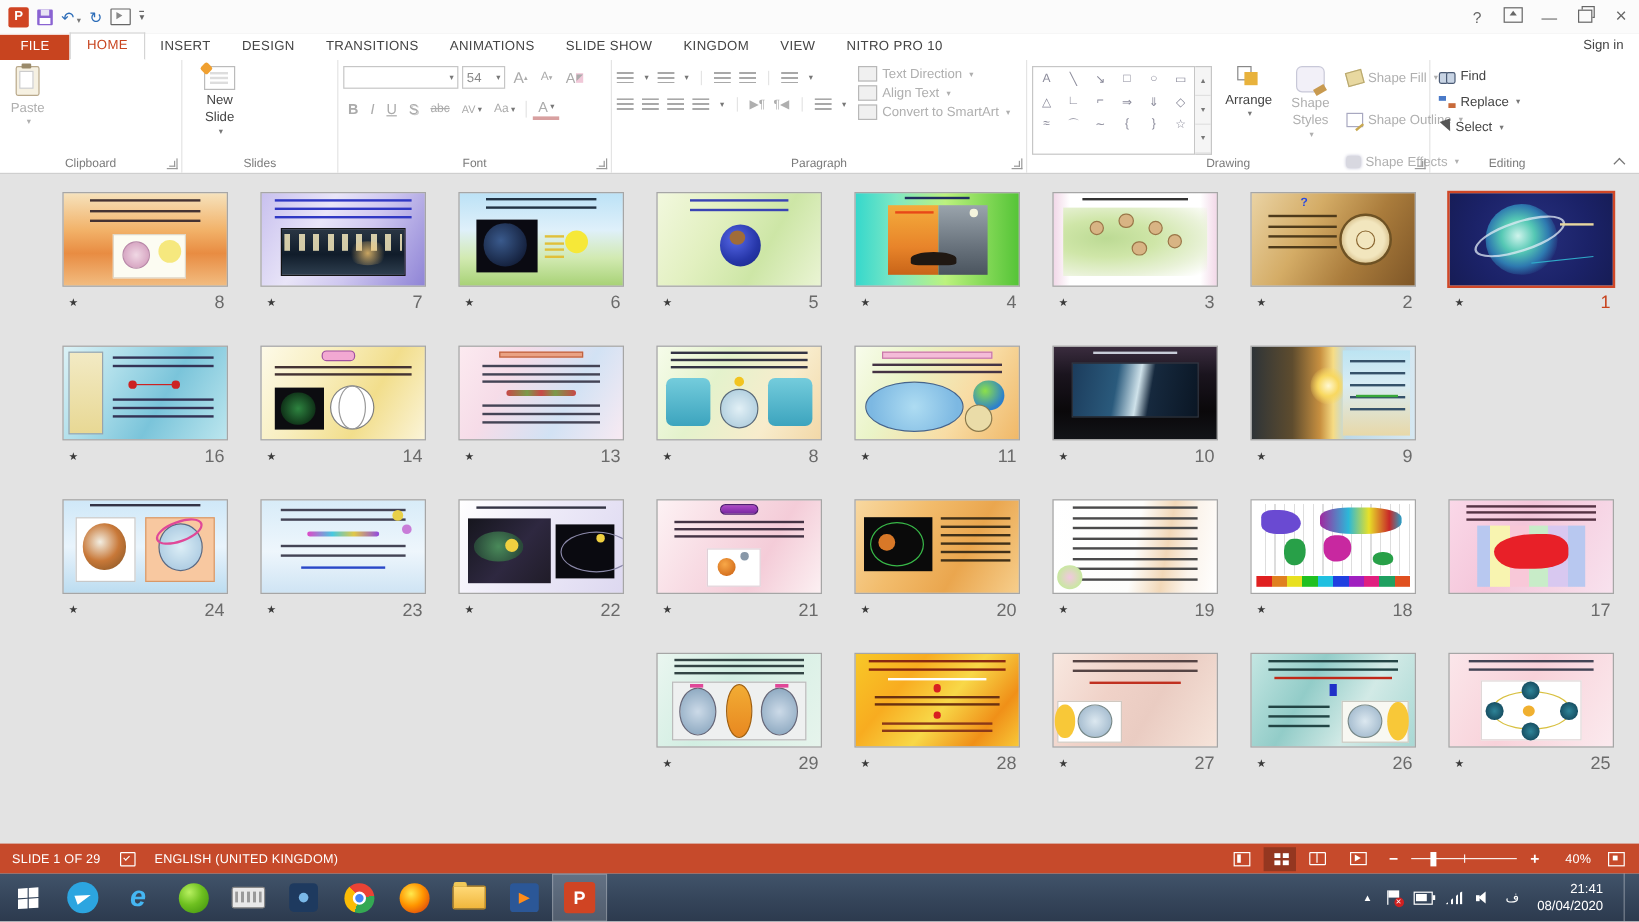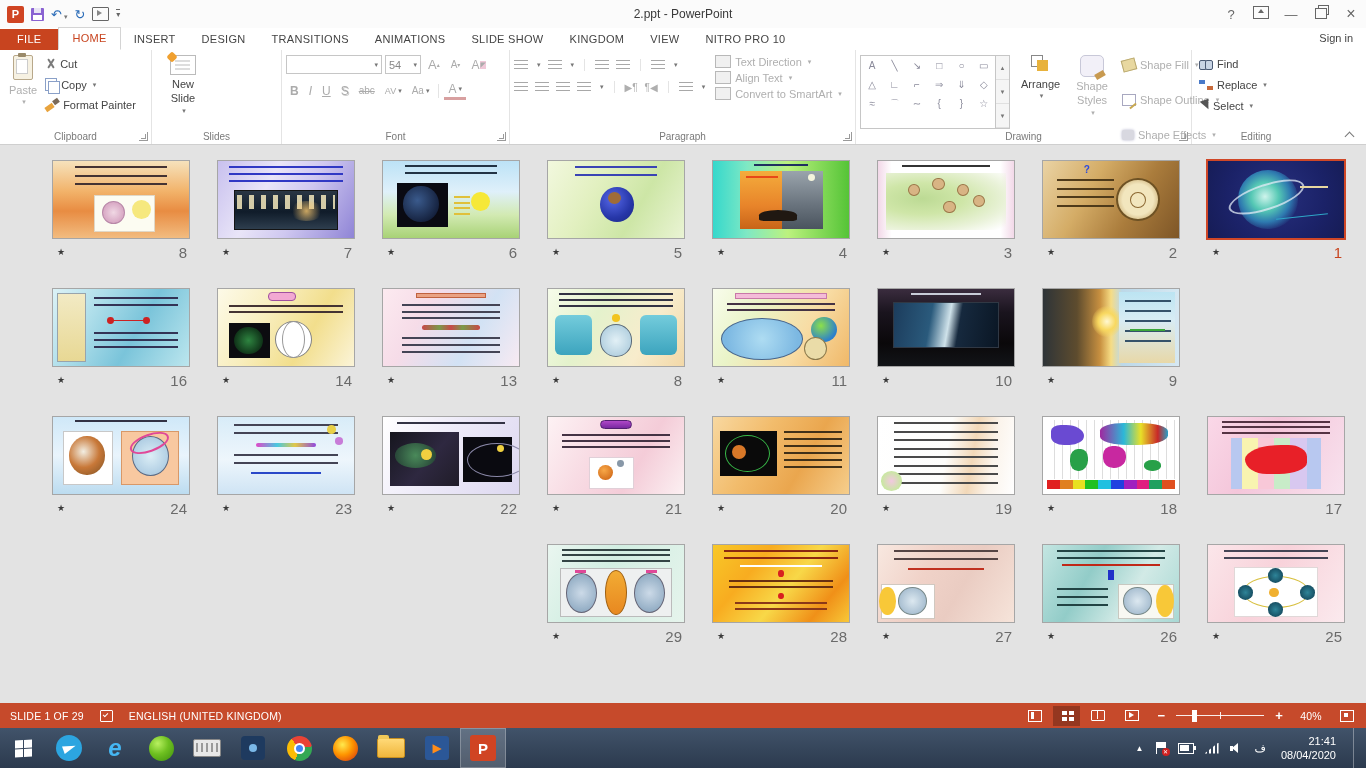--- a/index.html
+++ b/index.html
@@ -135,21 +135,21 @@
   .v-sorter{width:5px;height:4px;background:#fff;box-shadow:7px 0 0 #fff,0 6px 0 #fff,7px 6px 0 #fff;margin:0 4px 6px 0}
   .v-read{width:12px;height:9px;border:1px solid #fff;position:relative;border-radius:1px}
   .v-read::before{content:"";position:absolute;left:5px;top:0;width:1px;height:8px;background:#fff}
   .v-show{width:12px;height:9px;border:1px solid #fff;position:relative}
   .v-show::before{content:"";position:absolute;left:3px;top:1px;border-left:5px solid #fff;border-top:3px solid transparent;border-bottom:3px solid transparent}
   .zoom-minus,.zoom-plus{font-size:13px;padding:0 7px;font-weight:bold}
   .zoom-slider{width:88px;height:12px;position:relative;margin:0 2px}
   .zoom-slider .track{position:absolute;left:0;right:0;top:5px;height:1px;background:rgba(255,255,255,.9)}
   .zoom-slider .tick{position:absolute;left:50%;top:2px;width:1px;height:7px;background:rgba(255,255,255,.9)}
   .zoom-slider .thumbk{position:absolute;left:18%;top:0;width:5px;height:12px;background:#fff}
-  .zoom-pct{min-width:30px;text-align:center;margin:0 6px 0 4px}
+  .zoom-pct{min-width:30px;text-align:right;margin:0 6px 0 4px}
   .sb-fit{width:12px;height:10px;border:1px solid #fff;position:relative;margin:0 6px}
   .sb-fit::before{content:"";position:absolute;left:3px;top:2px;width:4px;height:4px;background:#fff}
 
   
   .taskbar{position:absolute;left:0;right:0;bottom:0;height:40px;
            background:linear-gradient(180deg,#41536A 0%,#35455A 55%,#2C3A4E 100%);display:flex;align-items:center}
   .tb-start{width:46px;height:40px;display:flex;align-items:center;justify-content:center}
   .winlogo{width:17px;height:17px;display:grid;grid-template-columns:8px 8px;grid-template-rows:8px 8px;gap:1px;transform:skewY(-4deg)}
   .winlogo span{background:#fff}
   .tb-apps{display:flex;height:40px}
@@ -194,21 +194,20 @@
 
 <div class="titlebar">
   <div class="qat">
     <span class="q-pp">P</span>
     <span class="q-save"></span>
     <span class="q-arrow">↶<span class="dd">▾</span></span>
     <span class="q-arrow">↻</span>
     <span class="q-show"></span>
     <span class="q-more">▾</span>
   </div>
-  <div class="win-title">2.ppt - PowerPoint</div>
   <div class="winctl">
     <span>?</span>
     <span><i class="wc-ribbon"></i></span>
     <span>—</span>
     <span><i class="wc-restore"></i></span>
     <span style="font-size:16px">×</span>
   </div>
 </div>
 
 <div class="tabrow">
@@ -226,35 +225,20 @@
 <div class="signin" style="position:absolute;top:32px;right:13px;z-index:3">Sign in</div>
 
 <div class="ribbon">
 
   <div class="rgroup" style="width:152px">
     <div class="g-body">
       <div class="big-btn disabled">
         <span class="icon-clipboard"></span>
         <span>Paste</span>
           <span class="dd">▾</span>
-      </div>
-      <div style="display:flex;flex-direction:column;gap:4px;padding-top:3px">
-        <div class="s-btn">
-            <span class="icon-cut"></span>
-            <span>Cut</span>
-          </div>
-        <div class="s-btn">
-            <span class="icon-copy"></span>
-            <span>Copy</span>
-            <span class="dd">▾</span>
-          </div>
-        <div class="s-btn">
-            <span class="icon-brush"></span>
-            <span>Format Painter</span>
-          </div>
       </div>
     </div>
     <span class="glabel">Clipboard</span>
     <span class="launcher"></span>
   </div>
 
   <div class="rgroup" style="width:130px">
     <div class="g-body">
       <div class="big-btn" style="width:44px">
         <span class="icon-newslide"></span>

